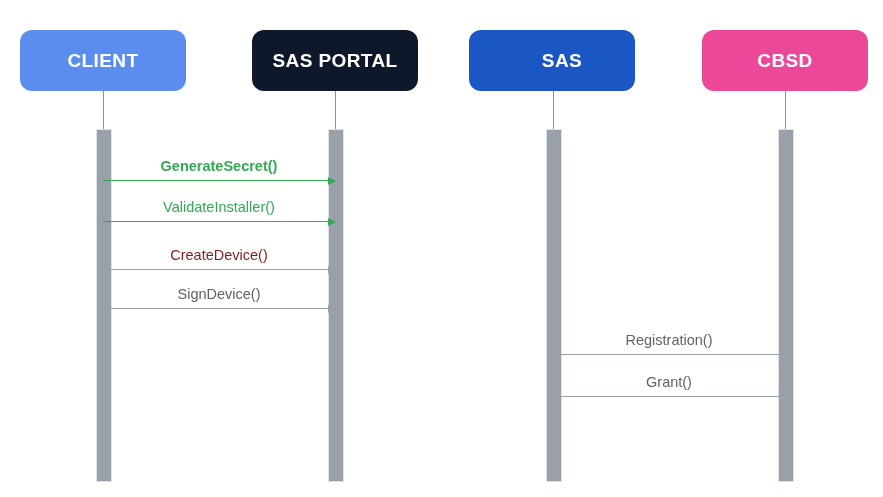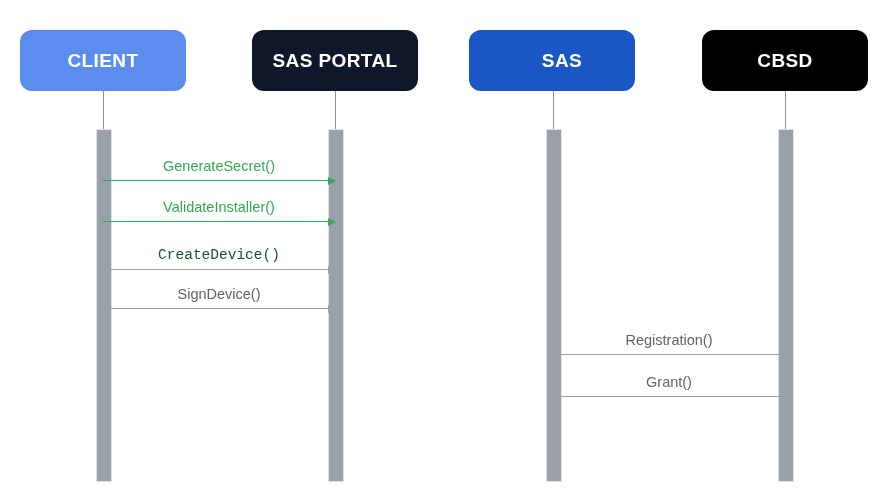--- a/index.html
+++ b/index.html
@@ -104,50 +104,50 @@
 
   <div class="participant-box" style="left: 20px; top: 22px; width: 166px; height: 61px; background: rgb(91, 141, 239);">
     <span class="participant-label">CLIENT</span>
   </div>
   <div class="participant-box" style="left: 252px; top: 22px; width: 166px; height: 61px; background: #0f172a;">
     <span class="participant-label">SAS PORTAL</span>
   </div>
   <div class="participant-box" style="left: 469px; top: 22px; width: 166px; height: 61px; background: rgb(26, 86, 196); padding-left: 20px;">
     <span class="participant-label">SAS</span>
   </div>
-  <div class="participant-box" style="left: 702px; top: 22px; width: 166px; height: 61px; background: #000000;">
+  <div class="participant-box" style="left: 702px; top: 22px; width: 166px; height: 61px; background: #ec4899;">
     <span class="participant-label">CBSD</span>
   </div>
 
   <div class="lifeline" style="left: 103px; top: 83px; height: 38px; background: rgb(138, 143, 152);"></div>
   <div class="lifeline" style="left: 335px; top: 83px; height: 38px; background: rgb(138, 143, 152);"></div>
   <div class="lifeline" style="left: 553px; top: 83px; height: 38px; background: rgb(138, 143, 152);"></div>
   <div class="lifeline" style="left: 785px; top: 83px; height: 38px; background: rgb(138, 143, 152);"></div>
 
   <div class="activation" style="left: 96px; top: 121px; height: 351px; background: rgb(154, 160, 168); border-color: rgb(223, 226, 230);"></div>
   <div class="activation" style="left: 328px; top: 121px; height: 351px; background: rgb(154, 160, 168); border-color: rgb(223, 226, 230);"></div>
   <div class="activation" style="left: 546px; top: 121px; height: 351px; background: rgb(154, 160, 168); border-color: rgb(223, 226, 230);"></div>
   <div class="activation" style="left: 778px; top: 121px; height: 351px; background: rgb(154, 160, 168); border-color: rgb(223, 226, 230);"></div>
 
   <div class="message" style="left: 103px; top: 172px; width: 232px; color: rgb(52, 168, 83);">
-    <span class="message-label" style="color: rgb(52, 168, 83);">GenerateSecret()</span>
+    <span class="message-label" style="color: rgb(52, 168, 83); font-weight: bold;">GenerateSecret()</span>
     <span class="message-line" style="background: rgb(52, 168, 83);">
       <span class="arrowhead right"></span>
     </span>
   </div>
 
   <div class="message" style="left: 103px; top: 213px; width: 232px; color: rgb(52, 168, 83);">
     <span class="message-label" style="color: rgb(52, 168, 83);">ValidateInstaller()</span>
     <span class="message-line" style="background: rgb(52, 168, 83);">
       <span class="arrowhead right"></span>
     </span>
   </div>
 
   <div class="message" style="left: 103px; top: 261px; width: 232px; color: rgb(154, 160, 168);">
-    <span class="message-label" style="color: #14532d; font-family: Liberation Mono, monospace;">CreateDevice()</span>
+    <span class="message-label" style="color: #7f1d1d;">CreateDevice()</span>
     <span class="message-line" style="background: rgb(154, 160, 168);">
       <span class="arrowhead right"></span>
     </span>
   </div>
 
   <div class="message" style="left: 103px; top: 300px; width: 232px; color: rgb(154, 160, 168);">
     <span class="message-label" style="color: rgb(95, 99, 104);">SignDevice()</span>
     <span class="message-line" style="background: rgb(154, 160, 168);">
       <span class="arrowhead right"></span>
     </span>

